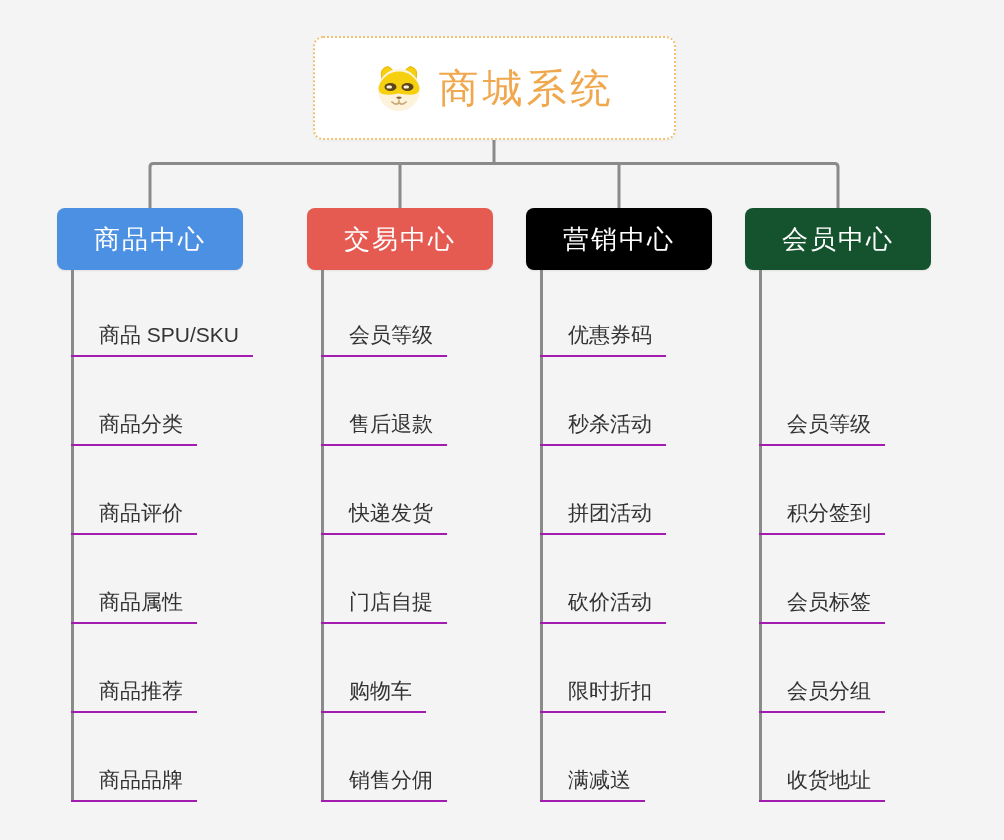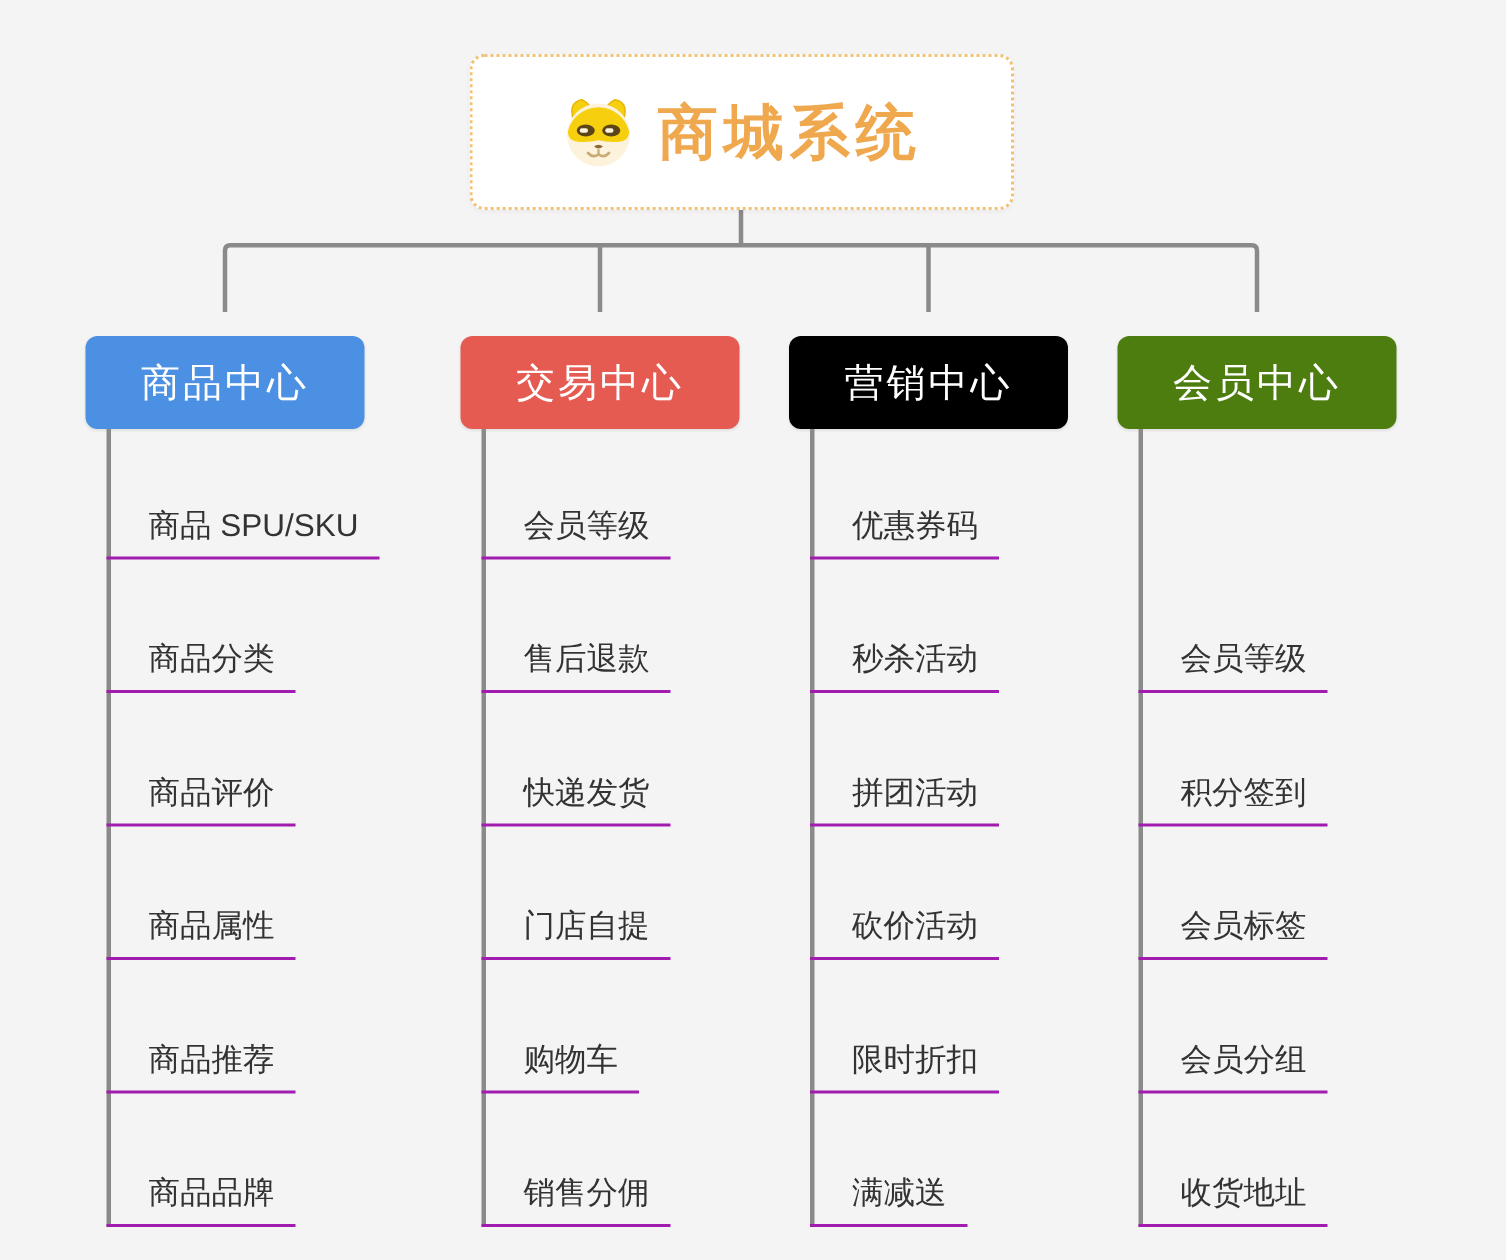--- a/index.html
+++ b/index.html
@@ -18,36 +18,36 @@
   .root-node{
     position:absolute;left:313px;top:36px;width:363px;height:104px;
     background:#ffffff;
     border:2px dotted #f3c173;
     border-radius:10px;
     box-sizing:border-box;
     display:flex;align-items:center;justify-content:center;gap:16px;
     box-shadow:0 1px 3px rgba(0,0,0,0.04);
   }
   .root-title{
-    font-size:40px;color:#f0a84e;letter-spacing:4px;white-space:nowrap;font-weight:bold;
+    font-size:40px;color:#f0a84e;letter-spacing:4px;white-space:nowrap;
   }
 
   
-  .branch{position:absolute;top:16px;width:250px;height:638px;}
+  .branch{position:absolute;top:0;width:250px;height:638px;}
   .branch-header{
     position:absolute;top:208px;left:0;width:186px;height:62px;
     border-radius:8px;
     display:flex;align-items:center;justify-content:center;
     font-size:26px;color:#ffffff;letter-spacing:2px;white-space:nowrap;
     box-shadow:0 1px 2px rgba(0,0,0,0.08);
   }
   .c-product{background:#4b90e2;}
   .c-trade{background:#e55a51;}
   .c-marketing{background:#000000;}
-  .c-member{background:#4d7c0f;}
+  .c-member{background:#14532d;}
 
   .trunk{
     position:absolute;left:14px;top:270px;width:3px;height:532px;
     background:#8a8a8a;
   }
 
   .leaf{
     position:absolute;left:14px;
     display:inline-block;white-space:nowrap;
     font-size:21px;color:#333333;line-height:24px;

